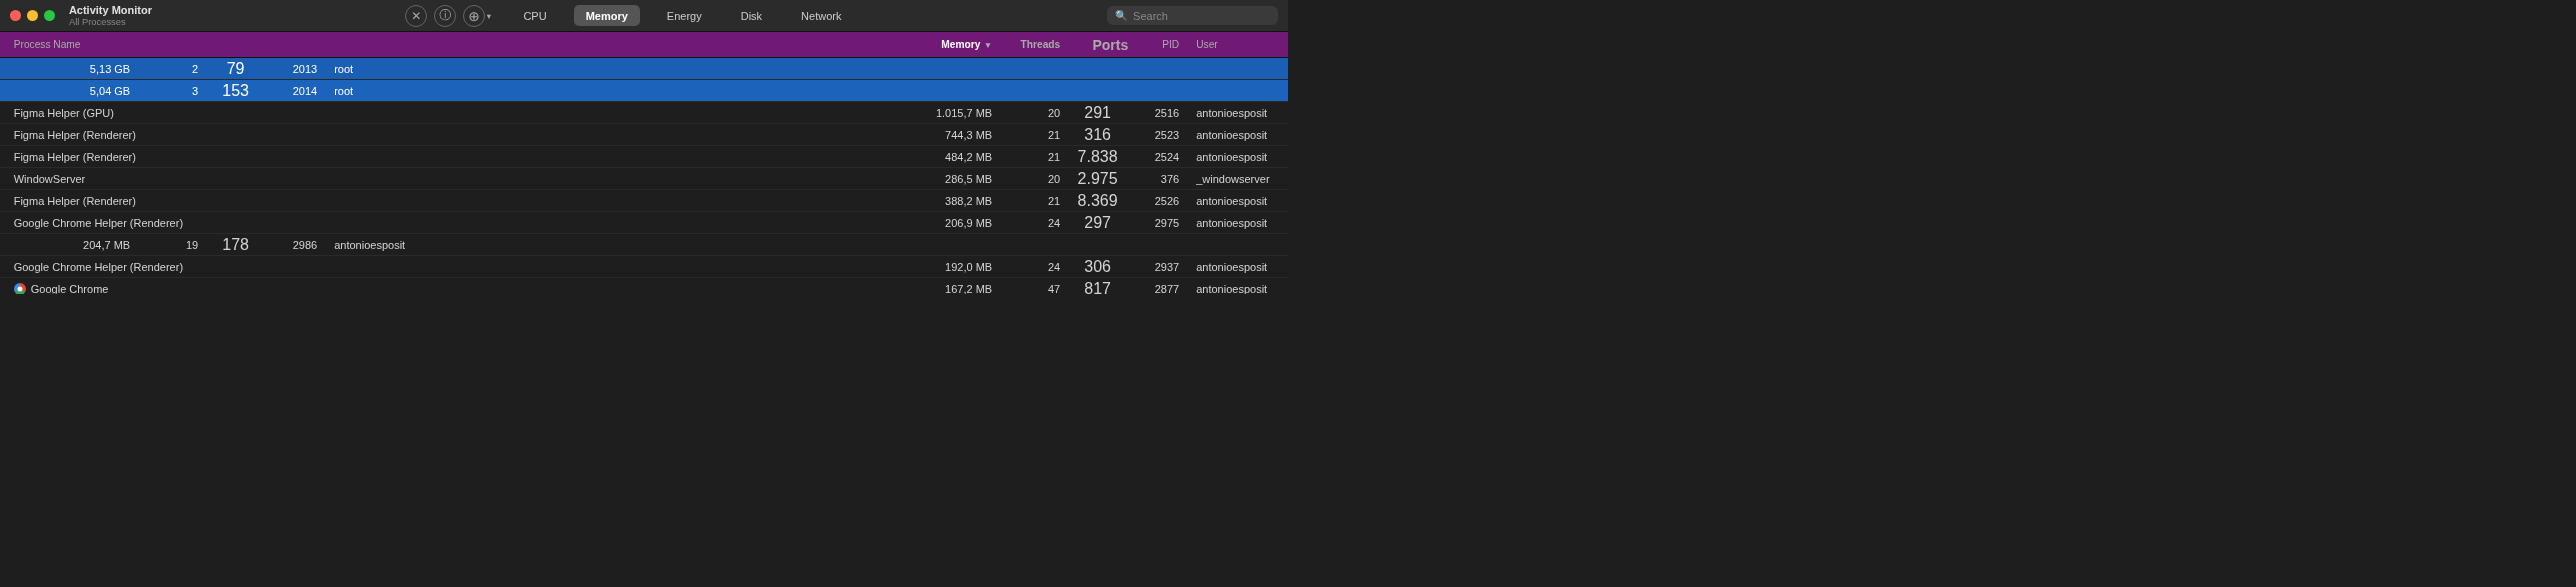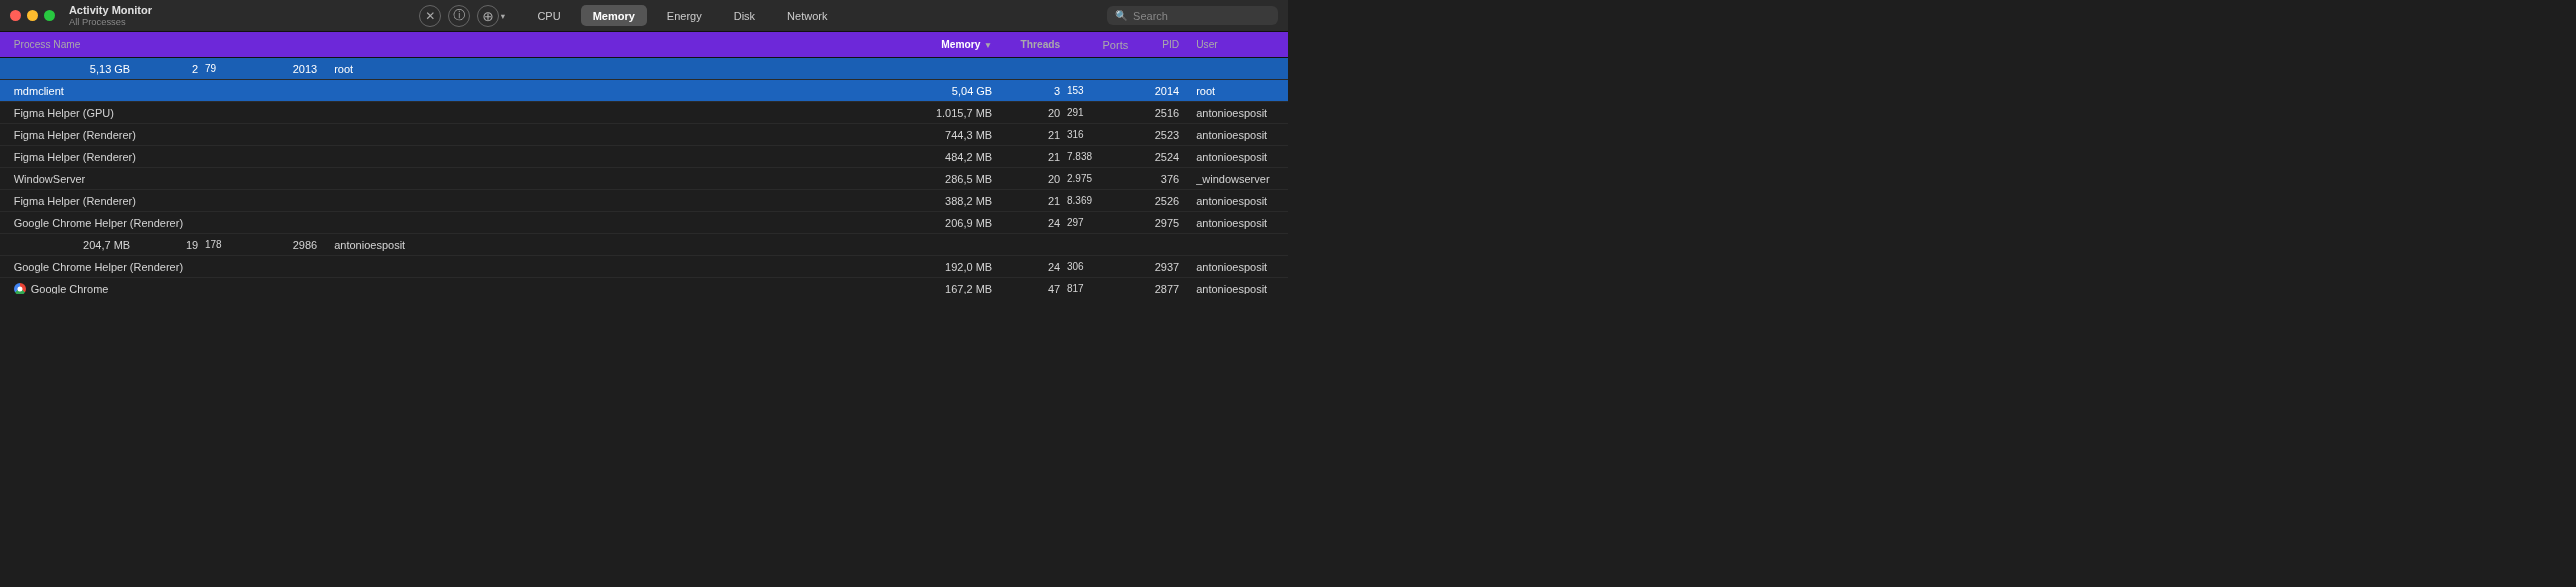--- a/index.html
+++ b/index.html
@@ -97,21 +97,21 @@
     .icon-btn-plus .chevron {
       color: #aaa;
       font-size: 8.5px;
       margin-left: 1.7px;
     }
 
     
     .tabs {
       display: flex;
       align-items: flex-start;
-      gap: 8px;
+      gap: 15px;
     }
 
     .tab {
       padding: 4.3px 12px;
       border-radius: 5.1px;
       color: #ccc;
       font-size: 11px;
       cursor: pointer;
       font-weight: 400;
     }
@@ -148,21 +148,21 @@
     }
 
     .search-input::placeholder {
       color: #888;
     }
 
     
     .col-headers {
       display: flex;
       align-items: center;
-      background: #6d28d9;
+      background: #701a75;
       border-bottom: 0.9px solid #111;
       height: 26px;
       padding: 0;
     }
 
     .col-process {
       flex: 1;
       padding-left: 13.7px;
       font-size: 10.2px;
       color: #aaa;
@@ -193,23 +193,23 @@
       padding-right: 6.8px;
       font-size: 10.2px;
       color: #aaa;
       font-weight: 700;
     }
 
     .col-ports {
       width: 68px;
       text-align: right;
       padding-right: 6.8px;
-      font-size: 11px;
-      color: #aaa;
-      font-weight: 400;
+      font-size: 14px;
+      color: #aaa;
+      font-weight: 700;
     }
 
     .col-pid {
       width: 51px;
       text-align: right;
       padding-right: 6.8px;
       font-size: 10.2px;
       color: #aaa;
       font-weight: 500;
     }
@@ -280,23 +280,23 @@
       color: #d4d4d4;
     }
 
     .table-row.selected-blue .cell-threads,
     .table-row.selected-blue-lighter .cell-threads {
       color: #fff;
     }
 
     .cell-ports {
       width: 68px;
-      text-align: left;
-      padding-right: 6.8px;
-      font-size: 10px;
+      text-align: center;
+      padding-right: 6.8px;
+      font-size: 16px;
       color: #d4d4d4;
     }
 
     .table-row.selected-blue .cell-ports,
     .table-row.selected-blue-lighter .cell-ports {
       color: #fff;
     }
 
     .cell-pid {
       width: 51px;
@@ -399,24 +399,20 @@
 
 <div class="table-body" id="table-body">
 <div class="table-row selected-blue">
     <div class="cell-memory">5,13 GB</div>
     <div class="cell-threads">2</div>
     <div class="cell-ports">79</div>
     <div class="cell-pid">2013</div>
     <div class="cell-user">root</div>
   </div>
     <div class="table-row selected-blue-lighter">
-    <div class="cell-process">
-
-      <span>mdmclient</span>
-    </div>
     <div class="cell-memory">5,04 GB</div>
     <div class="cell-threads">3</div>
     <div class="cell-ports">153</div>
     <div class="cell-pid">2014</div>
     <div class="cell-user">root</div>
   </div>
     <div class="table-row">
     <div class="cell-process">
 
       <span>Figma Helper (GPU)</span>

